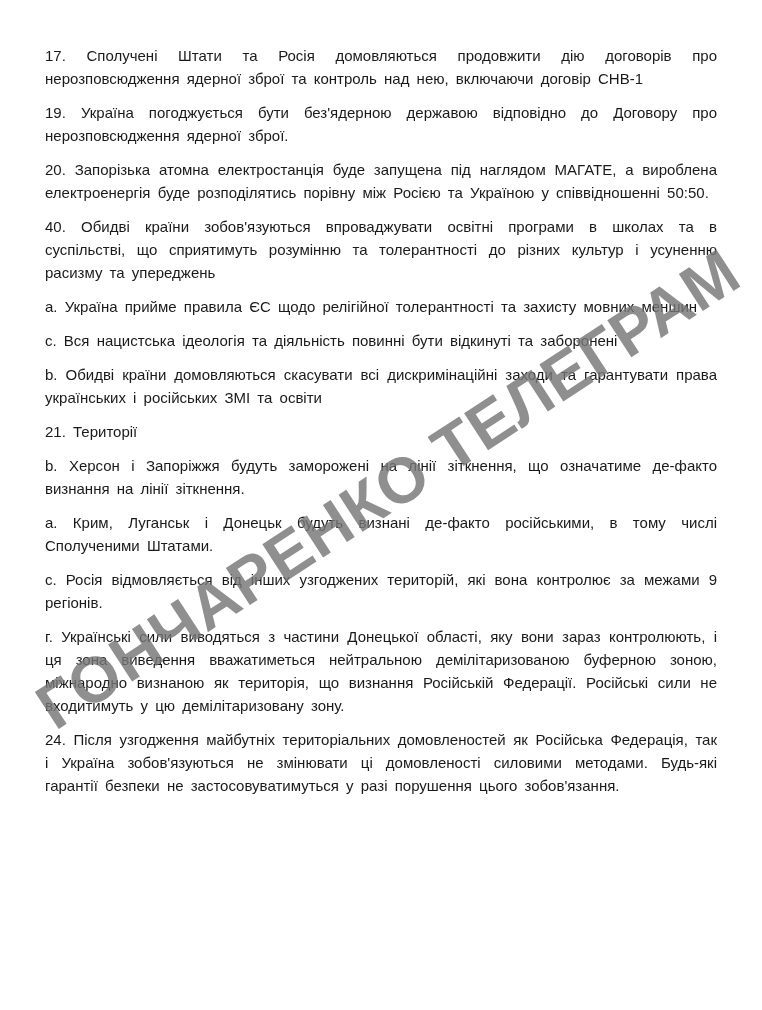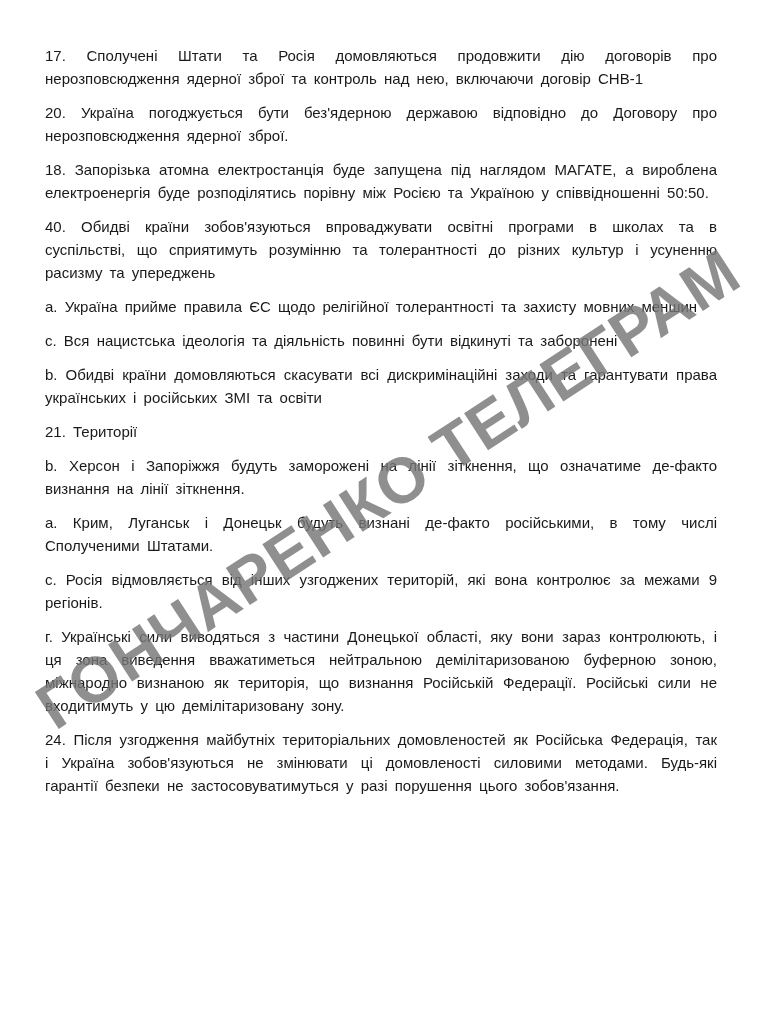--- a/index.html
+++ b/index.html
@@ -47,22 +47,22 @@
     pointer-events: none;
   }
 </style>
 </head>
 <body>
 
 <div class="page">
   <div class="watermark">ГОНЧАРЕНКО ТЕЛЕГРАМ</div>
   <div class="content">
       <p class="para">17. Сполучені Штати та Росія домовляються продовжити дію договорів про нерозповсюдження ядерної зброї та контроль над нею, включаючи договір СНВ-1</p>
-      <p class="para">20. Україна погоджується бути без'ядерною державою відповідно до Договору про нерозповсюдження ядерної зброї.</p>
-      <p class="para">18. Запорізька атомна електростанція буде запущена під наглядом МАГАТЕ, а вироблена електроенергія буде розподілятись порівну між Росією та Україною у співвідношенні 50:50.</p>
+      <p class="para">19. Україна погоджується бути без'ядерною державою відповідно до Договору про нерозповсюдження ядерної зброї.</p>
+      <p class="para">20. Запорізька атомна електростанція буде запущена під наглядом МАГАТЕ, а вироблена електроенергія буде розподілятись порівну між Росією та Україною у співвідношенні 50:50.</p>
       <p class="para">40. Обидві країни зобов'язуються впроваджувати освітні програми в школах та в суспільстві, що сприятимуть розумінню та толерантності до різних культур і усуненню расизму та упереджень</p>
       <p class="para">a. Україна прийме правила ЄС щодо релігійної толерантності та захисту мовних меншин</p>
       <p class="para">c. Вся нацистська ідеологія та діяльність повинні бути відкинуті та заборонені</p>
       <p class="para">b. Обидві країни домовляються скасувати всі дискримінаційні заходи та гарантувати права українських і російських ЗМІ та освіти</p>
       <p class="para">21. Території</p>
       <p class="para">b. Херсон і Запоріжжя будуть заморожені на лінії зіткнення, що означатиме де-факто визнання на лінії зіткнення.</p>
       <p class="para">a. Крим, Луганськ і Донецьк будуть визнані де-факто російськими, в тому числі Сполученими Штатами.</p>
       <p class="para">c. Росія відмовляється від інших узгоджених територій, які вона контролює за межами 9 регіонів.</p>
       <p class="para">г. Українські сили виводяться з частини Донецької області, яку вони зараз контролюють, і ця зона виведення вважатиметься нейтральною демілітаризованою буферною зоною, міжнародно визнаною як територія, що визнання Російській Федерації. Російські сили не входитимуть у цю демілітаризовану зону.</p>
       <p class="para">24. Після узгодження майбутніх територіальних домовленостей як Російська Федерація, так і Україна зобов'язуються не змінювати ці домовленості силовими методами. Будь-які гарантії безпеки не застосовуватимуться у разі порушення цього зобов'язання.</p>

